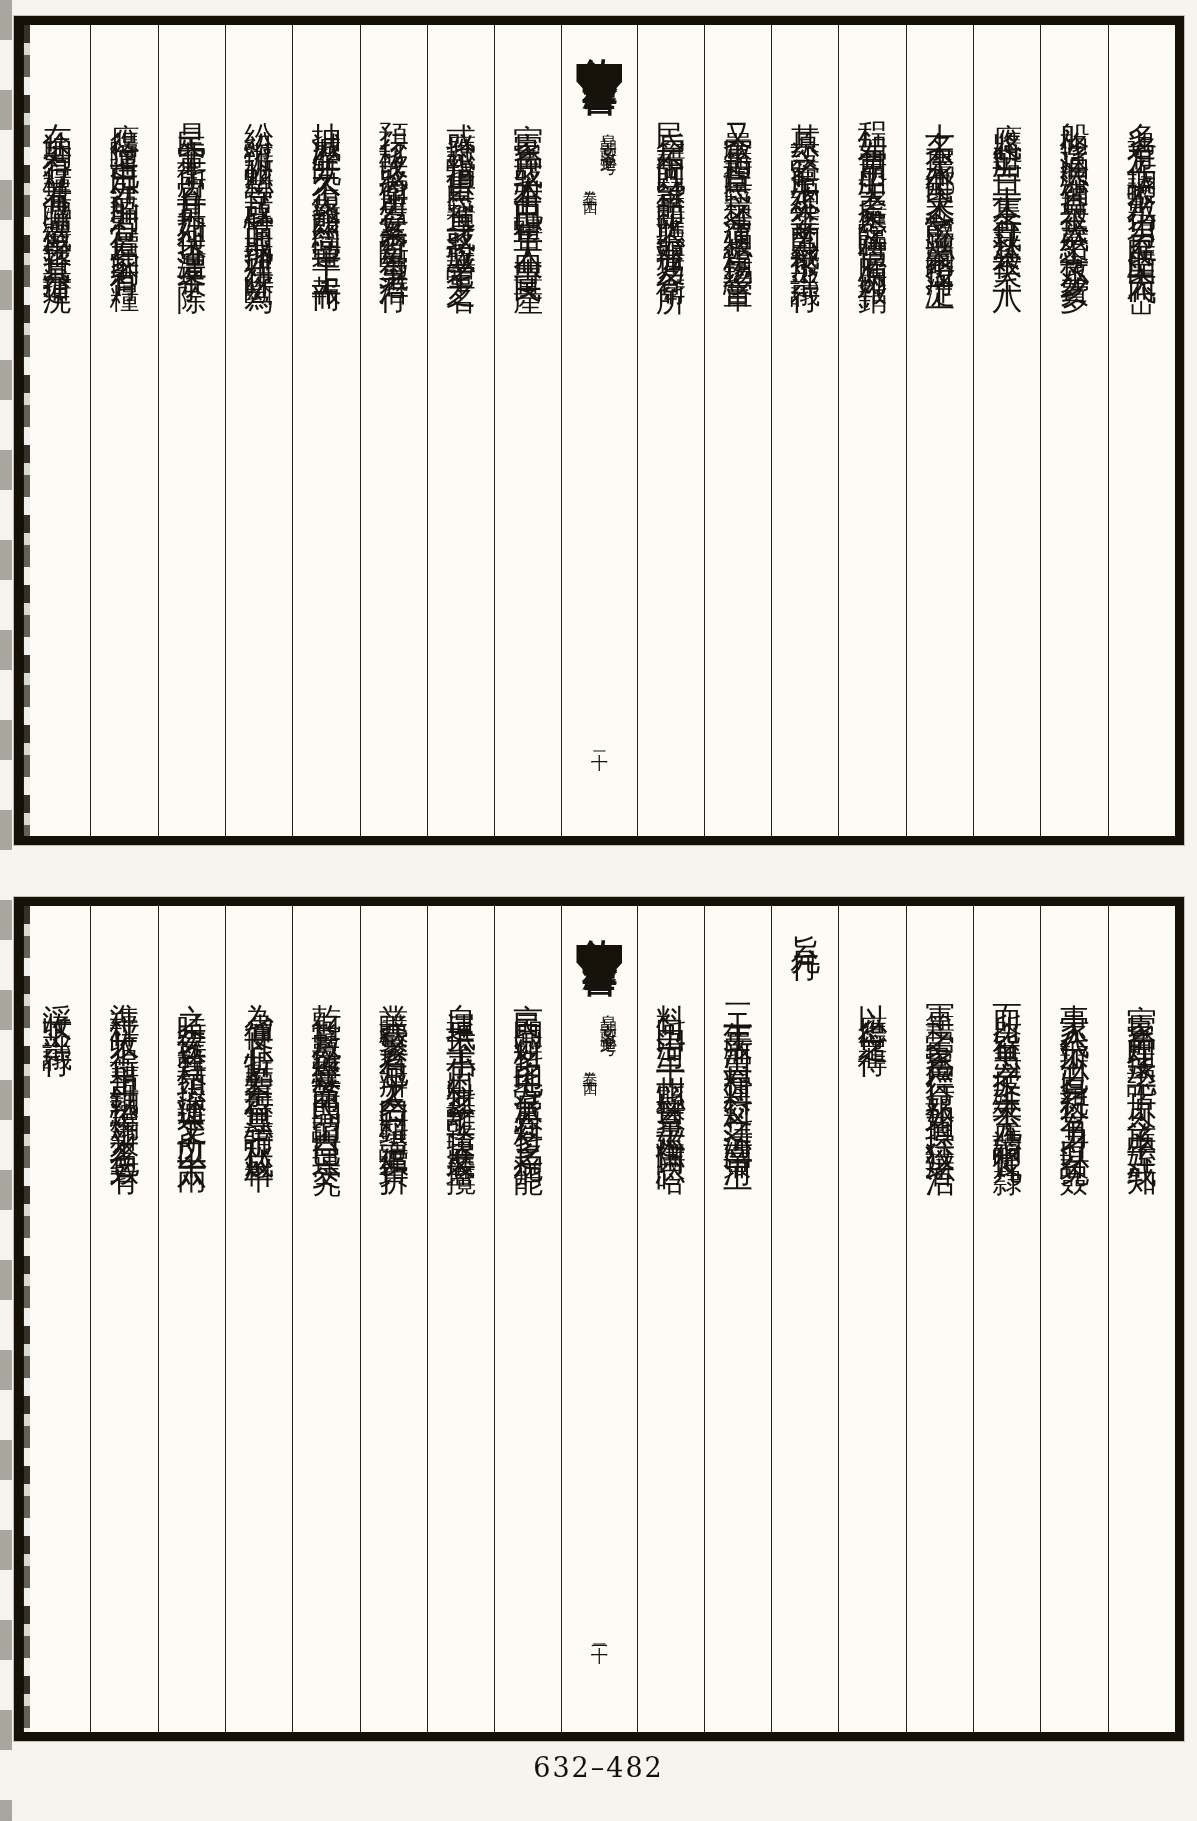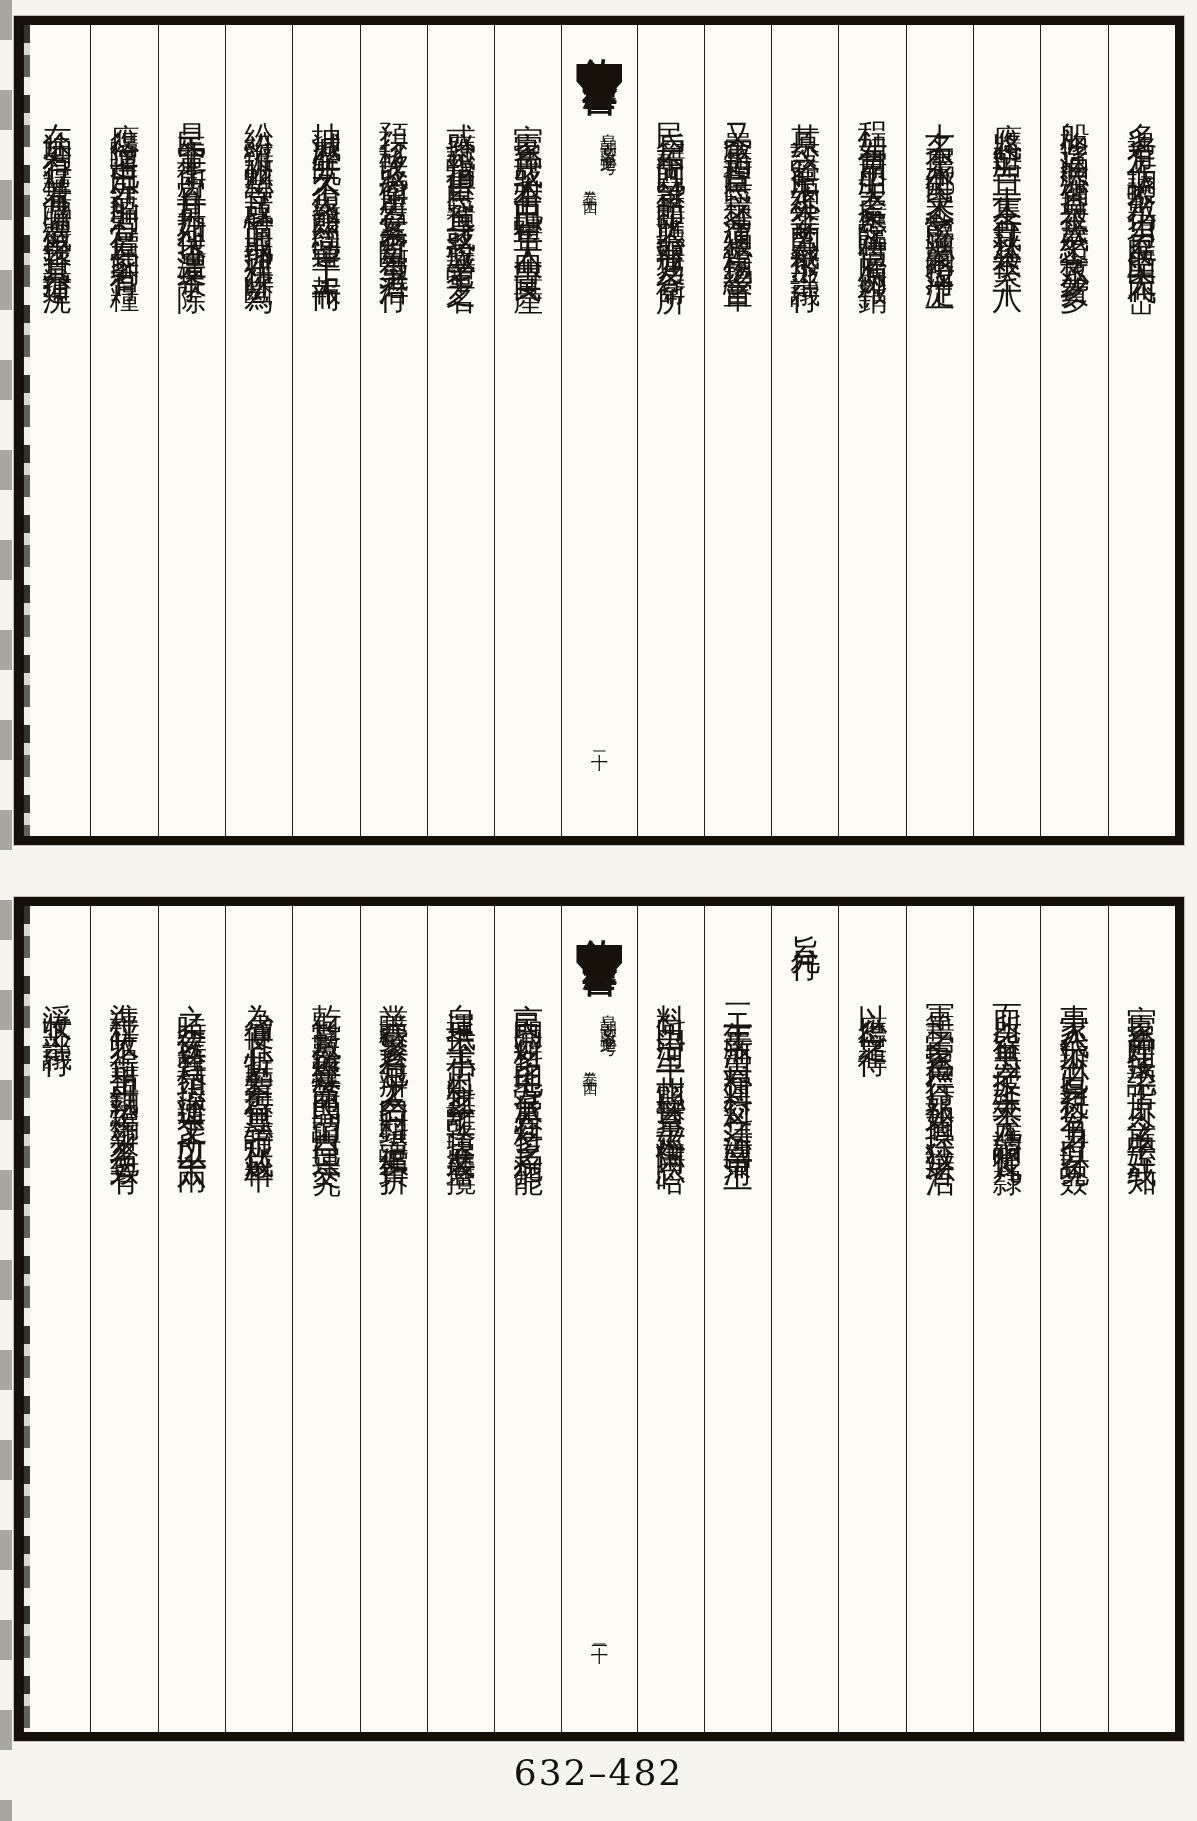--- a/index.html
+++ b/index.html
@@ -63,21 +63,21 @@
     font-size:15px;line-height:1;letter-spacing:4px;padding-top:58px;
   }
   .cc-folio{
     writing-mode:vertical-rl;text-orientation:upright;
     font-size:17px;line-height:1;letter-spacing:3px;
     margin-top:auto;margin-bottom:92px;
   }
   .page-number{
     position:absolute;left:0;right:0;top:1752px;text-align:center;
     font-family:"DejaVu Serif","Liberation Serif",serif;
-    font-size:36px;letter-spacing:2px;color:#12100d;
+    font-size:27px;letter-spacing:2px;color:#12100d;
   }
   
   .page::before{
     content:"";position:absolute;left:0;top:0;bottom:0;width:12px;
     background:repeating-linear-gradient(180deg,
       rgba(25,20,12,.35) 0 40px, rgba(25,20,12,0) 40px 90px);
     pointer-events:none;
   }
 </style>
 </head>

